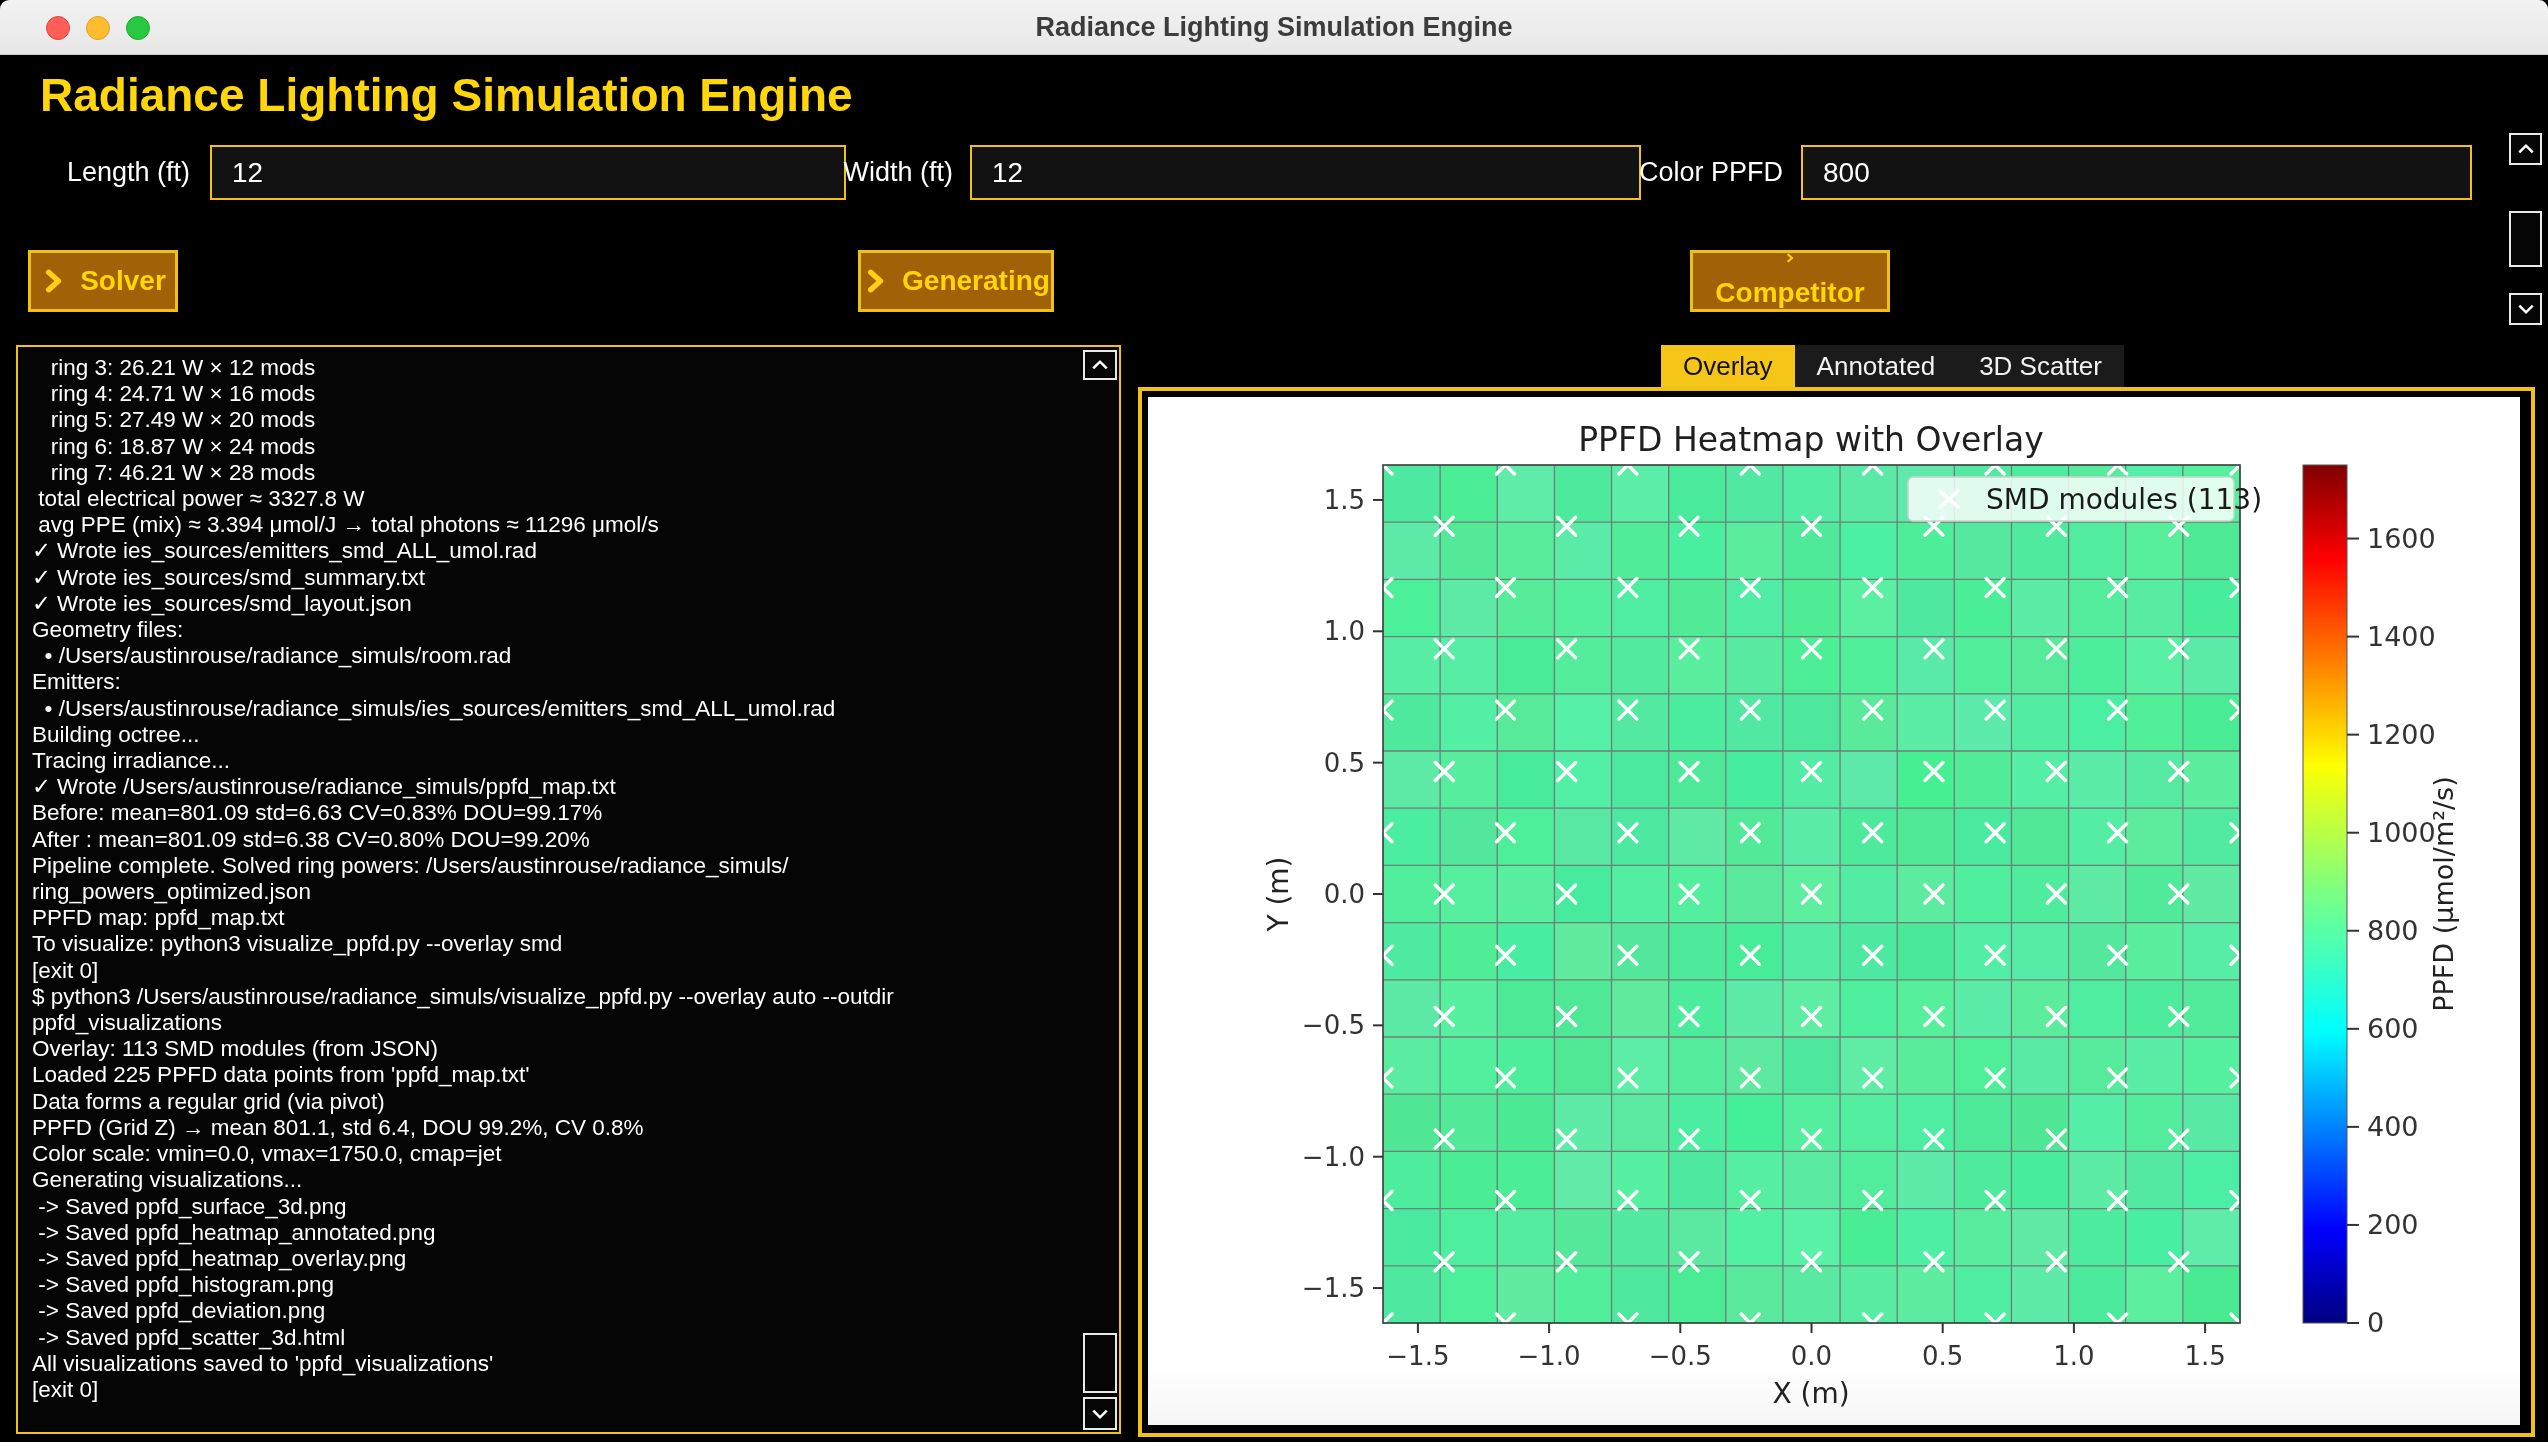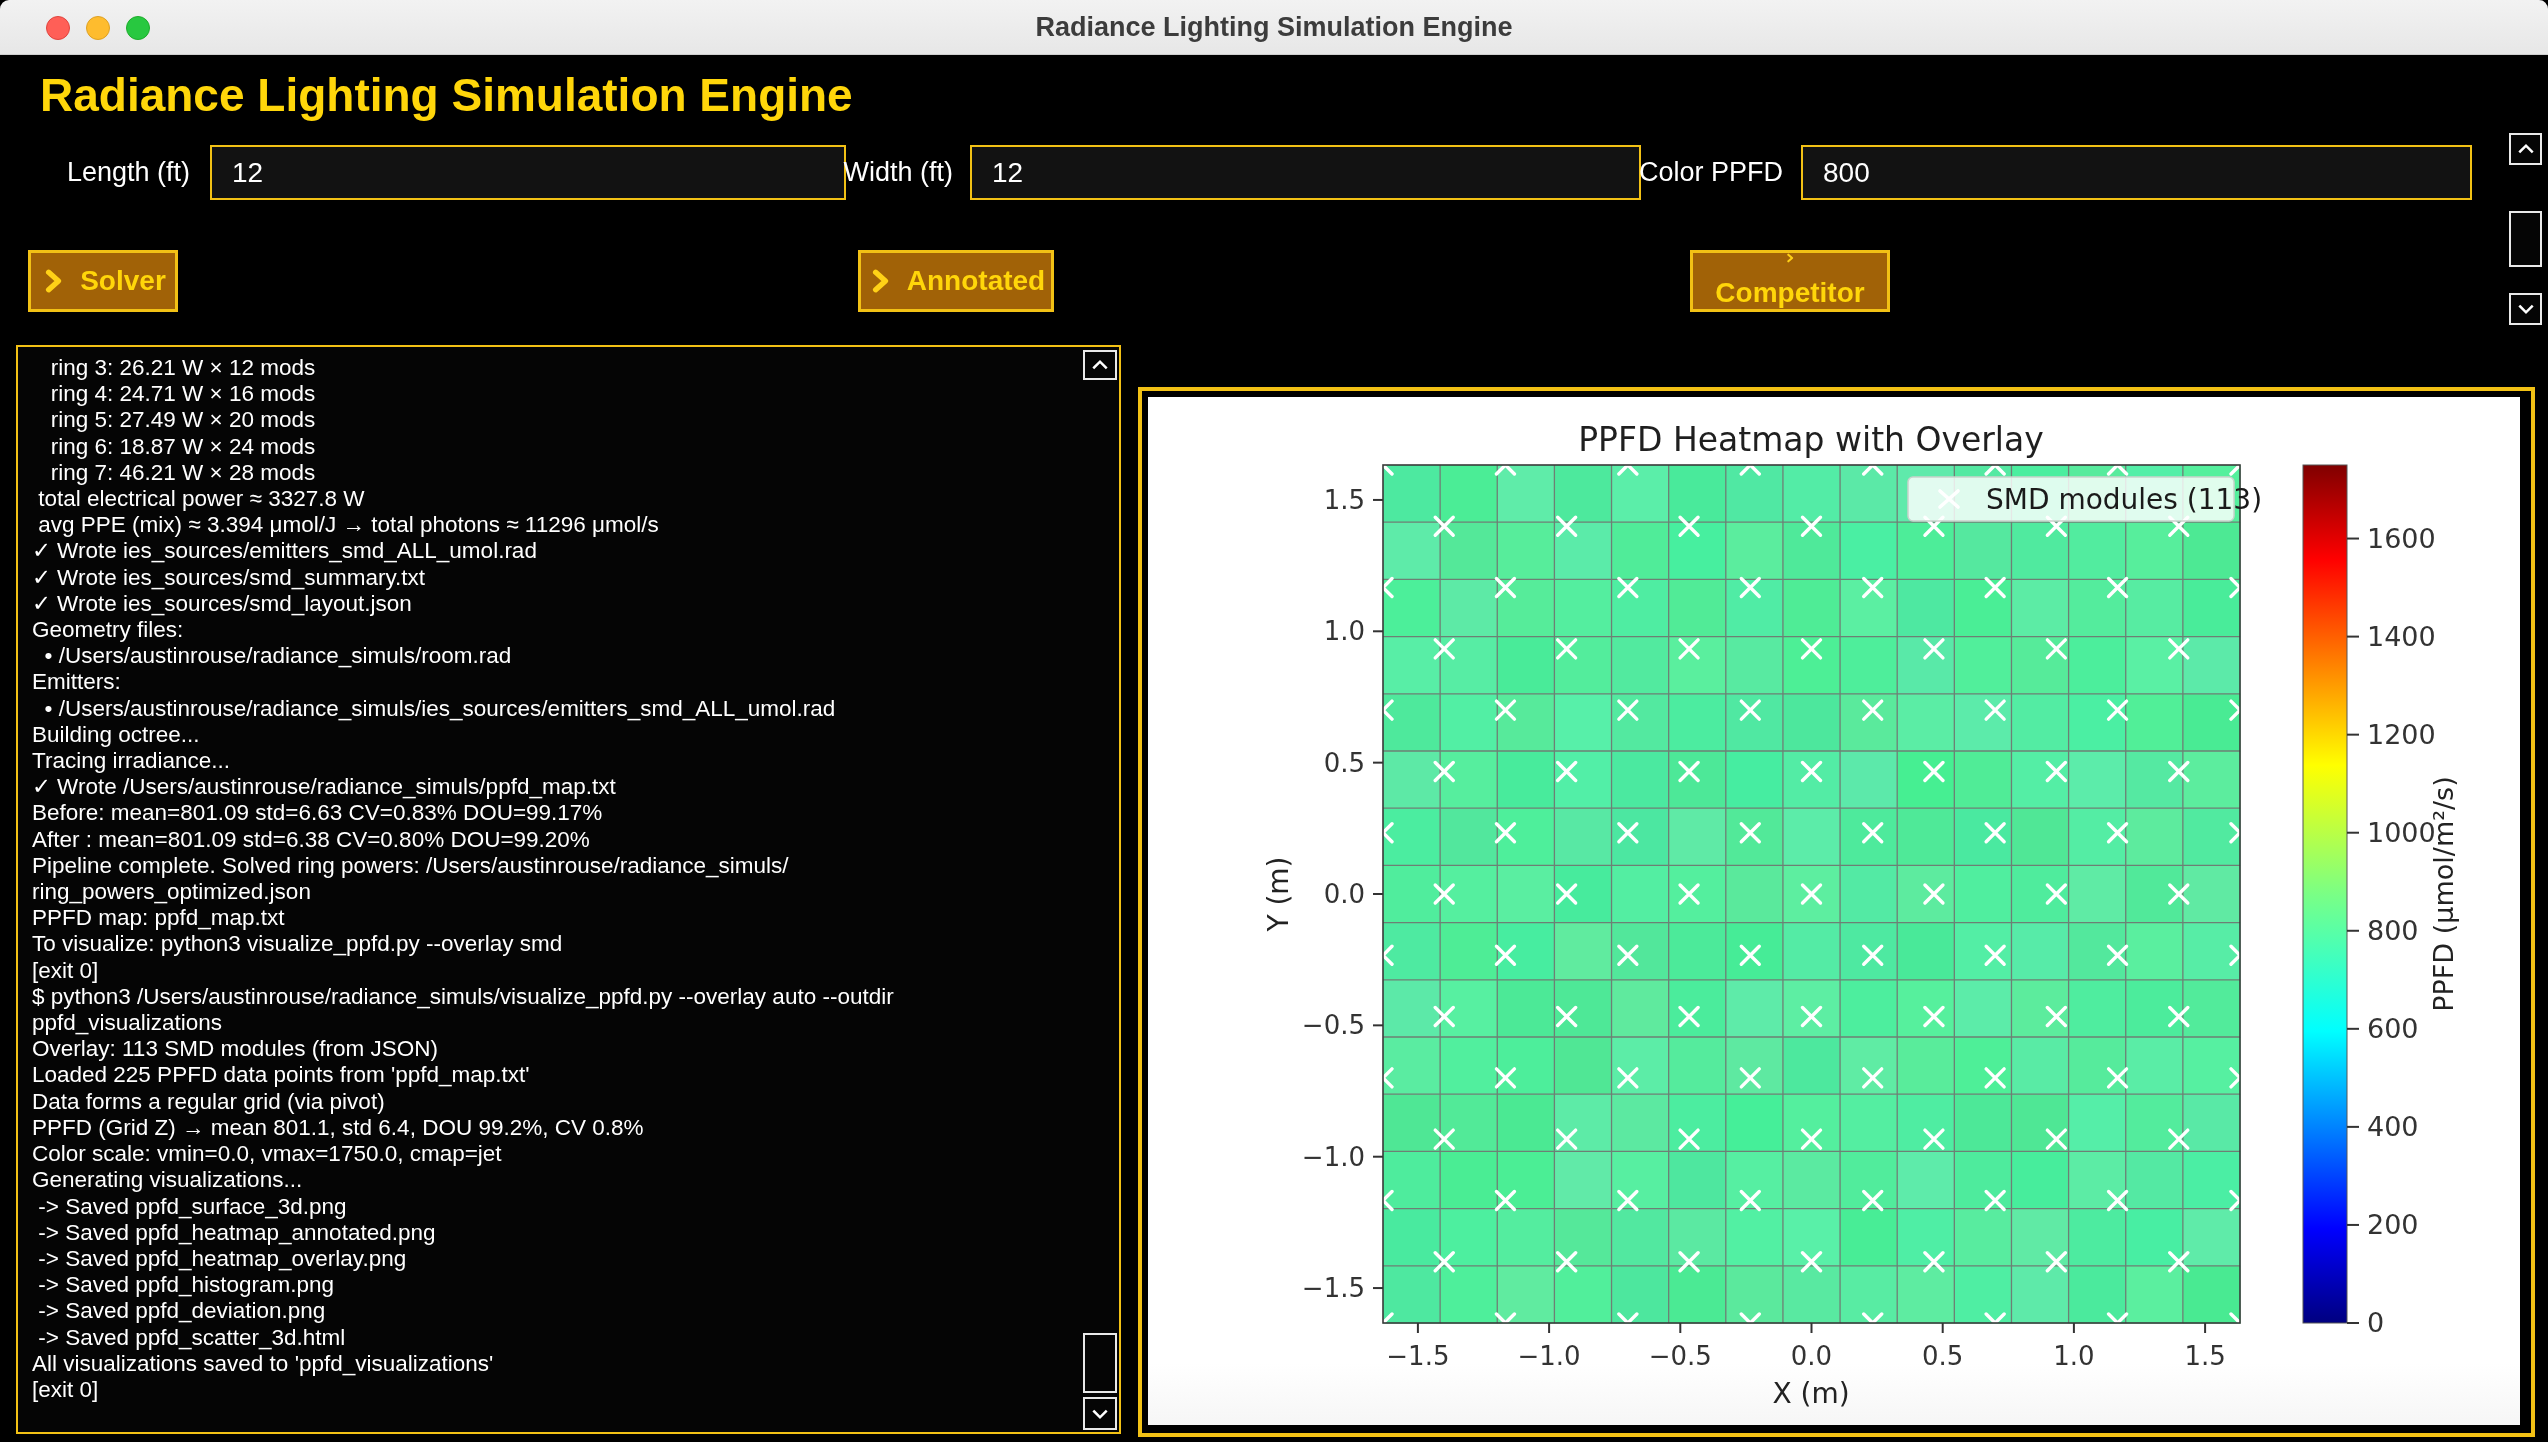--- a/index.html
+++ b/index.html
@@ -98,21 +98,21 @@
   <div class="action-btn" style="left:28px;width:150px;">
     <svg class="chev" viewBox="0 0 24 24">
         <path d="M8 4 L17 12 L8 20"></path>
       </svg>
     <span class="lbl">Solver</span>
   </div>
   <div class="action-btn" style="left:858px;width:196px;">
     <svg class="chev" viewBox="0 0 24 24">
         <path d="M8 4 L17 12 L8 20"></path>
       </svg>
-    <span class="lbl">Annotated</span>
+    <span class="lbl">Generating</span>
   </div>
   <div class="action-btn" style="left:1690px;width:200px;flex-direction:column;">
     <svg class="chev" viewBox="0 0 24 24">
         <path d="M8 4 L17 12 L8 20"></path>
       </svg>
     <span class="lbl">Competitor</span>
   </div>
 
   <div class="console">
     <div class="console-text">   ring 3: 26.21 W × 12 mods
@@ -161,20 +161,25 @@
         <path d="M5 15 L12 8 L19 15"></path>
       </svg>
   </div>
   <div class="sq-btn" style="left:1083px;top:1333px;width:34px;height:60px;"></div>
   <div class="sq-btn" style="left:1083px;top:1397px;width:34px;height:33px;">
     <svg viewBox="0 0 24 24">
         <path d="M5 9 L12 16 L19 9"></path>
       </svg>
   </div>
 
+  <div class="tabbar">
+    <div class="tab active">Overlay</div>
+    <div class="tab">Annotated</div>
+    <div class="tab">3D Scatter</div>
+  </div>
 
   <div class="plot-panel"></div>
   <div class="figure">
     <svg id="plot-svg" width="1372" height="1028" viewBox="0 0 1372 1028">
       <defs>
         <linearGradient id="jet" x1="0" y1="0" x2="0" y2="1">
             <stop offset="0" stop-color="#800000"></stop>
             <stop offset="0.11" stop-color="#ff0000"></stop>
             <stop offset="0.35" stop-color="#ffff00"></stop>
             <stop offset="0.5" stop-color="#7aff85"></stop>

